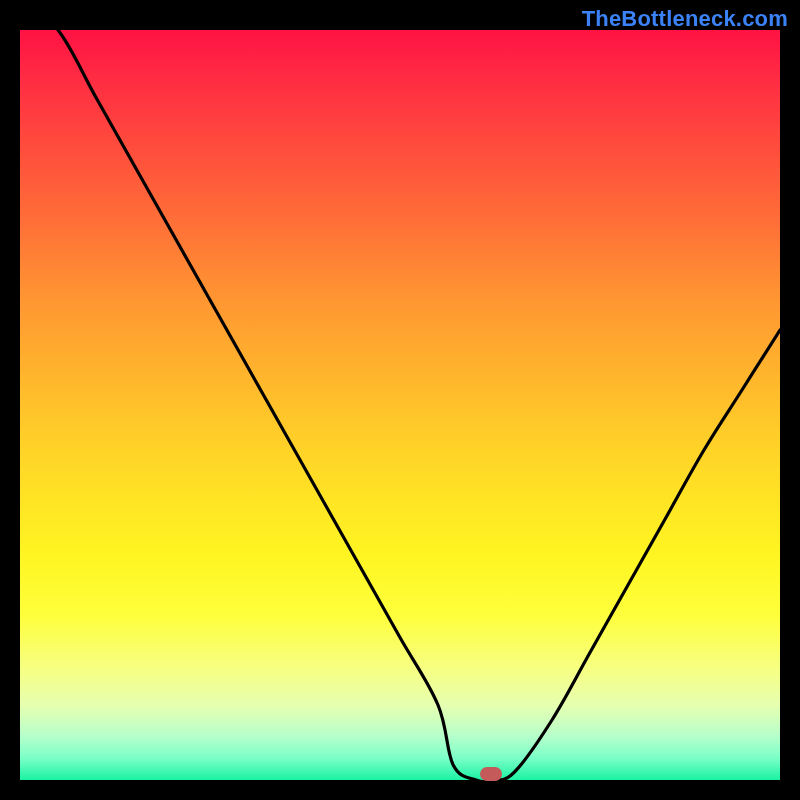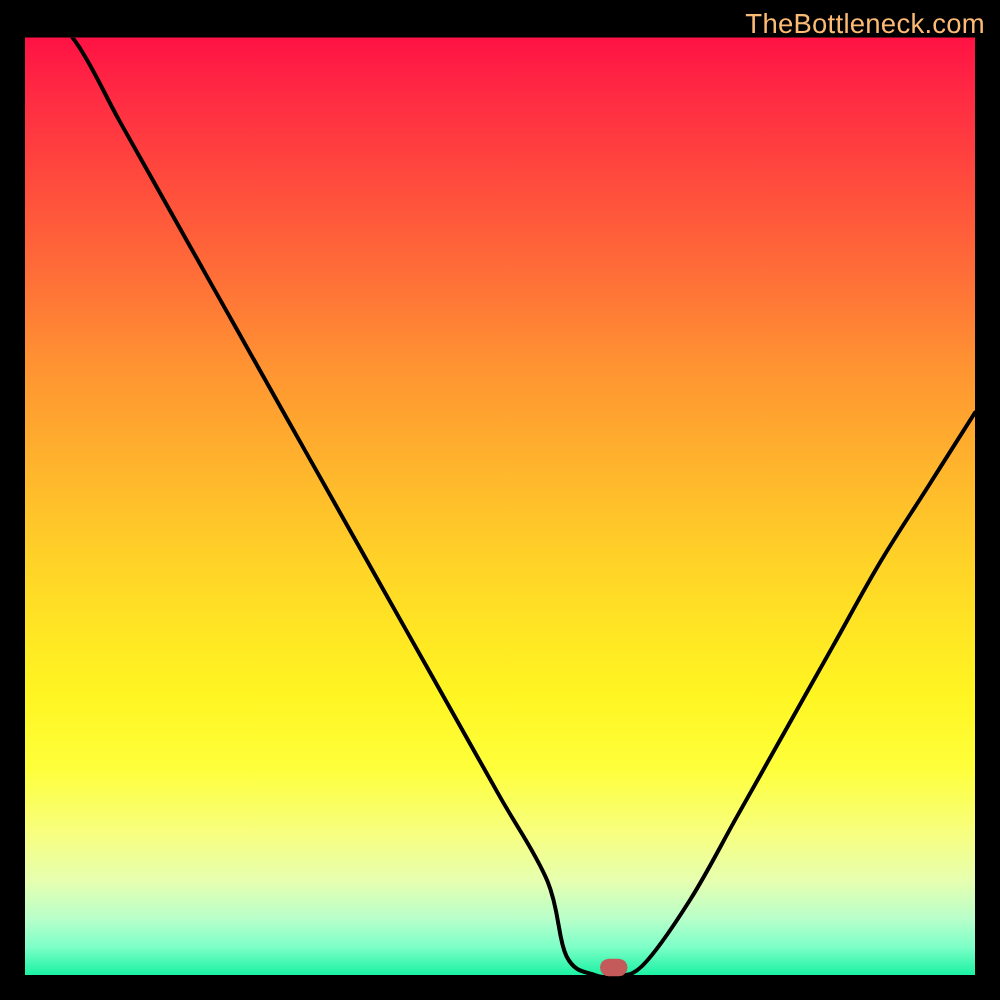--- a/index.html
+++ b/index.html
@@ -14,23 +14,23 @@
   .frame {
     position: relative;
     width: 800px;
     height: 800px;
     background: #000;
   }
   .watermark {
     position: absolute;
     top: 6px;
     right: 12px;
-    color: #fdba74;
+    color: #3b82f6;
     font-size: 22px;
-    font-weight: 400;
+    font-weight: 700;
     z-index: 10;
     letter-spacing: 0.2px;
   }
   .plot-area {
     position: absolute;
     left: 20px;
     top: 30px;
     width: 760px;
     height: 750px;
     background: linear-gradient(to bottom,

